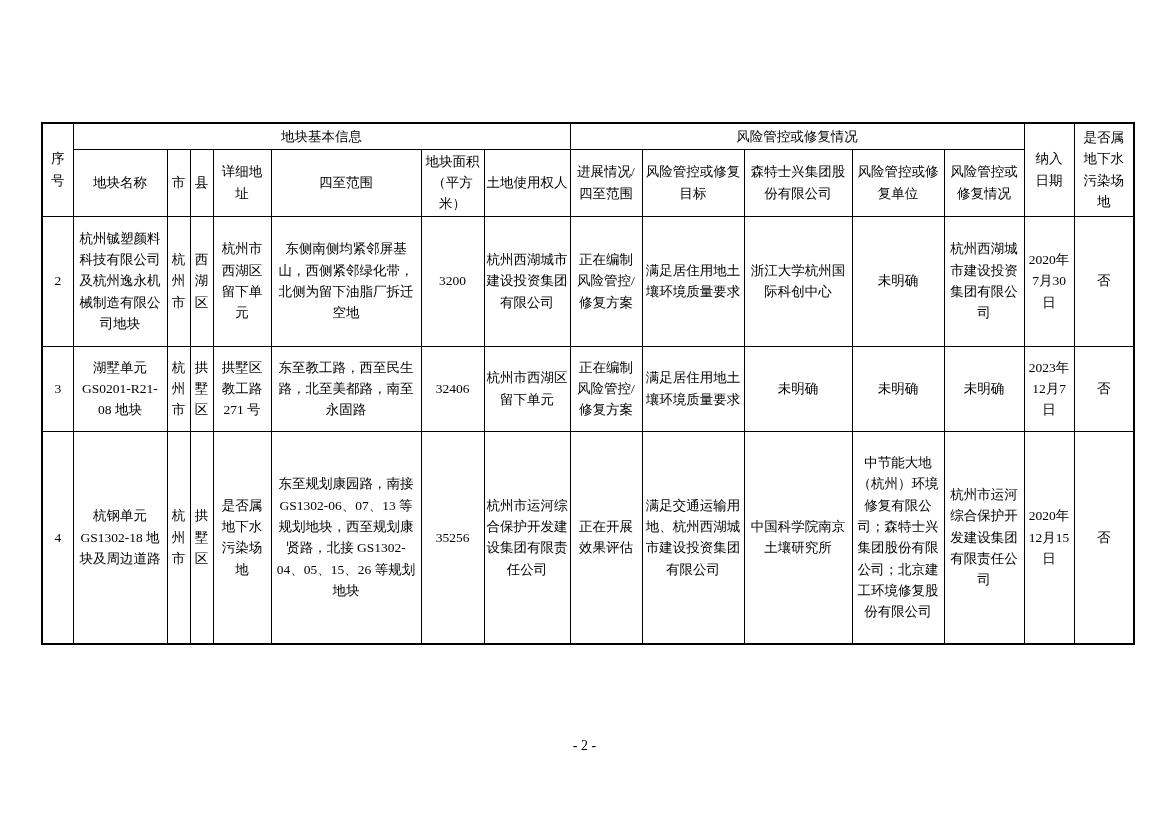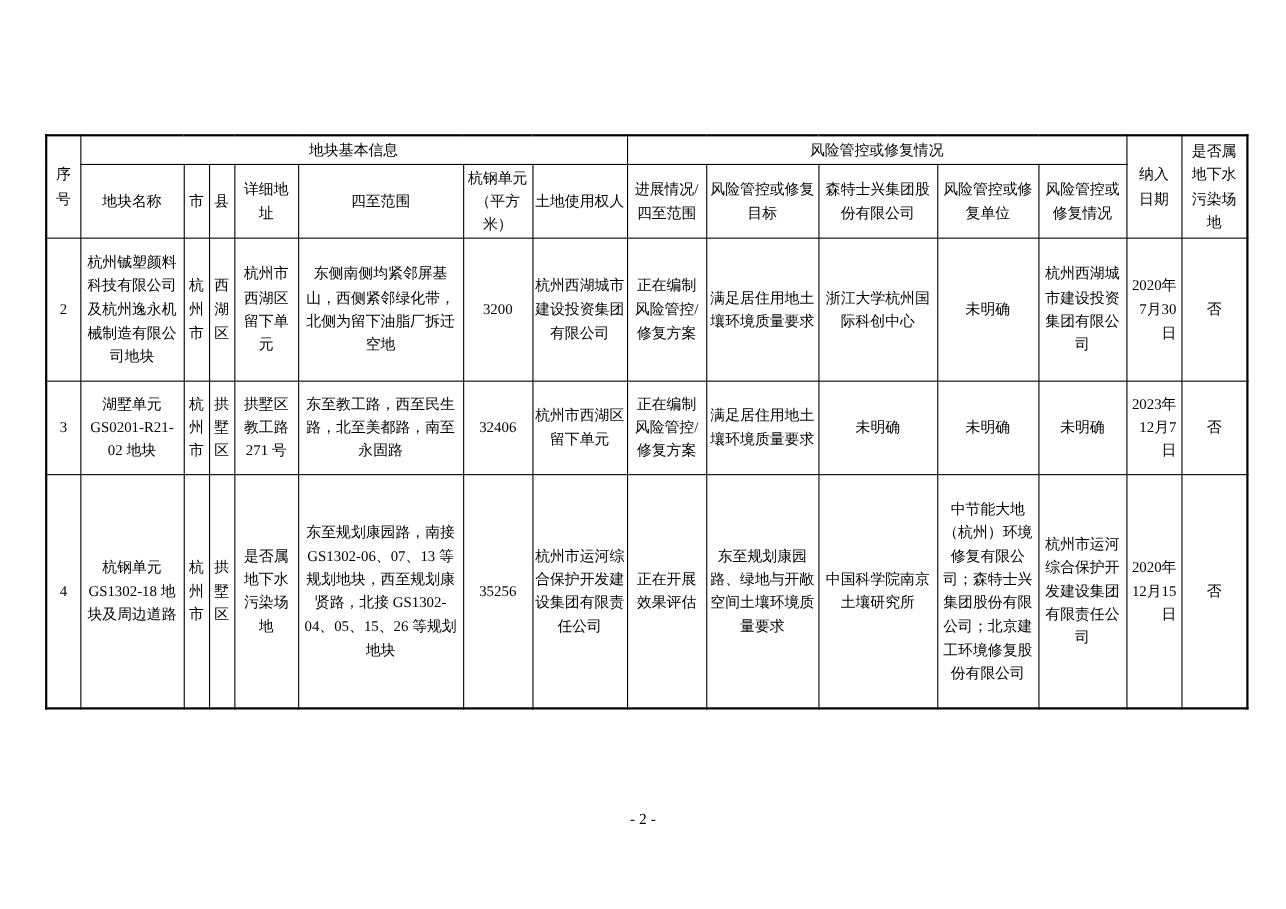--- a/index.html
+++ b/index.html
@@ -24,21 +24,21 @@
     overflow-wrap:break-word;
     word-wrap:break-word;
   }
   tr.gh   { height:26px; }
   tr.ch   { height:67px; }
   tr.r2   { height:130px; }
   tr.r3   { height:85px; }
   tr.r4   { height:213px; }
   th.padx { padding:1px 8px; }
   th.padg { padding:1px 7px; }
-  td.date { padding:1px 4px;text-align:right; }
+  td.date { padding:1px 4px; }
   .footer {
     position:absolute; left:0; top:738px; width:1169px;
     text-align:center; font-size:14px;
   }
 </style>
 </head>
 <body>
 
 <div class="page">
 
@@ -67,21 +67,21 @@
         <th colspan="5">风险管控或修复情况</th>
         <th rowspan="2" class="padx">纳入日期</th>
         <th rowspan="2" class="padg">是否属地下水污染场地</th>
       </tr>
       <tr class="ch">
         <th>地块名称</th>
         <th>市</th>
         <th>县</th>
         <th>详细地址</th>
         <th>四至范围</th>
-        <th>杭钢单元（平方米）</th>
+        <th>地块面积（平方米）</th>
         <th>土地使用权人</th>
         <th>进展情况/四至范围</th>
         <th>风险管控或修复目标</th>
         <th>森特士兴集团股份有限公司</th>
         <th>风险管控或修复单位</th>
         <th>风险管控或修复情况</th>
       </tr>
     </thead>
     <tbody>
       <tr class="r2">
@@ -96,21 +96,21 @@
         <td>正在编制风险管控/修复方案</td>
         <td>满足居住用地土壤环境质量要求</td>
         <td>浙江大学杭州国际科创中心</td>
         <td>未明确</td>
         <td>杭州西湖城市建设投资集团有限公司</td>
         <td class="date">2020年7月30日</td>
         <td>否</td>
       </tr>
       <tr class="r3">
         <td>3</td>
-        <td>湖墅单元 GS0201-R21-02 地块</td>
+        <td>湖墅单元 GS0201-R21-08 地块</td>
         <td>杭州市</td>
         <td>拱墅区</td>
         <td>拱墅区教工路 271 号</td>
         <td>东至教工路，西至民生路，北至美都路，南至永固路</td>
         <td>32406</td>
         <td>杭州市西湖区留下单元</td>
         <td>正在编制风险管控/修复方案</td>
         <td>满足居住用地土壤环境质量要求</td>
         <td>未明确</td>
         <td>未明确</td>
@@ -121,21 +121,21 @@
       <tr class="r4">
         <td>4</td>
         <td>杭钢单元 GS1302-18 地块及周边道路</td>
         <td>杭州市</td>
         <td>拱墅区</td>
         <td>是否属地下水污染场地</td>
         <td>东至规划康园路，南接 GS1302-06、07、13 等规划地块，西至规划康贤路，北接 GS1302-04、05、15、26 等规划地块</td>
         <td>35256</td>
         <td>杭州市运河综合保护开发建设集团有限责任公司</td>
         <td>正在开展效果评估</td>
-        <td>东至规划康园路、绿地与开敞空间土壤环境质量要求</td>
+        <td>满足交通运输用地、杭州西湖城市建设投资集团有限公司</td>
         <td>中国科学院南京土壤研究所</td>
         <td>中节能大地（杭州）环境修复有限公司；森特士兴集团股份有限公司；北京建工环境修复股份有限公司</td>
         <td>杭州市运河综合保护开发建设集团有限责任公司</td>
         <td class="date">2020年12月15日</td>
         <td>否</td>
       </tr>
     </tbody>
   </table>
 
   <div class="footer">- 2 -</div>

